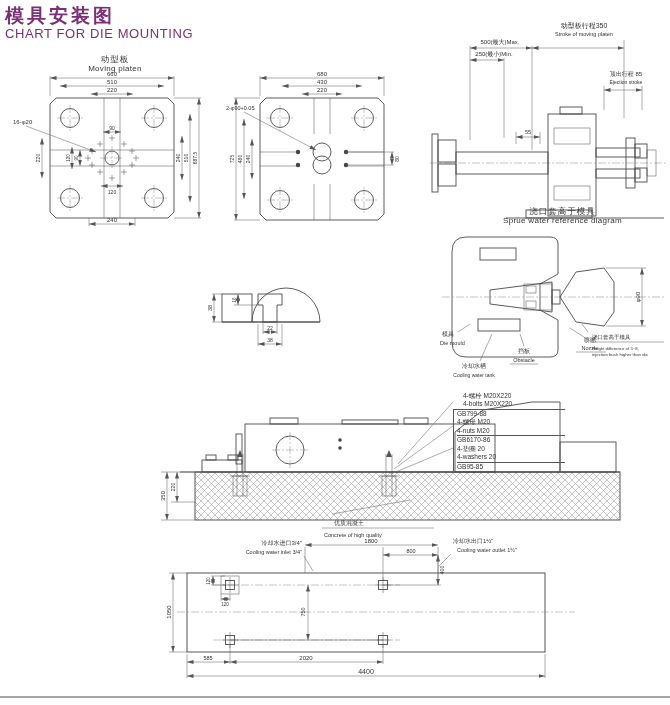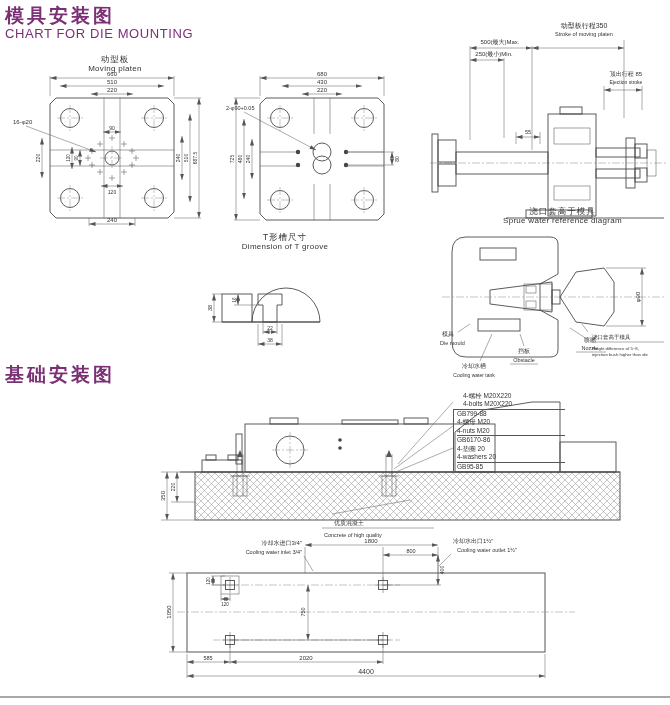--- a/index.html
+++ b/index.html
@@ -166,24 +166,20 @@
       <rect class="obj" x="168" y="151" width="44" height="9"></rect>
       <rect class="obj" x="198" y="120" width="9" height="50"></rect>
       <rect class="obj" x="207" y="126" width="12" height="14"></rect>
       <rect class="obj" x="207" y="150" width="12" height="14"></rect>
       <rect class="thin" x="219" y="132" width="9" height="26" fill="url(#ph)"></rect>
       <rect class="obj" x="98" y="192" width="66" height="8"></rect>
       <line class="obj" x1="78" y1="200" x2="236" y2="200"></line>
     </g>
   </svg>
 
-  <div class="abs dtitle" style="left:215px;top:232px;width:140px;">
-    <div class="dt-zh">T形槽尺寸</div>
-    <div class="dt-en">Dimension of T groove</div>
-  </div>
 
   <svg class="abs" style="left:208px;top:258px;" width="145" height="112" viewBox="0 0 145 112">
     <g>
       <path class="obj" d="M44,64 A34,34 0 0 1 112,64 Z" fill="url(#ph)"></path>
       <rect class="obj" x="14" y="36" width="30" height="28" fill="url(#ph)"></rect>
       <line class="obj" x1="14" y1="64" x2="112" y2="64"></line>
       <path class="obj" d="M50,36 L74,36 L74,47 L69,47 L69,64 L55,64 L55,47 L50,47 Z" fill="#fff"></path>
     </g>
     <g>
       <path class="dim" d="M14,36 H4 M14,64 H4 M50,47 H26 M55,64 V76 M69,64 V76 M50,66 V88 M74,66 V88"></path>
@@ -234,21 +230,20 @@
       <text class="t6" x="84" y="131" text-anchor="middle">挡板</text>
       <text class="t55" x="84" y="140" text-anchor="middle">Obstacle</text>
       <path class="dim" d="M70,142 H98 M84,124 L80,112"></path>
       <text class="t55" x="152" y="117">浇口套高于模具</text>
       <path class="dim" d="M150,120 H224 M150,119 L130,106"></path>
       <text class="t43" x="152" y="128">Height difference of 5~8,</text>
       <text class="t43" x="152" y="134">injection bush higher than die</text>
     </g>
   </svg>
 
-  <div class="abs h-zh" style="left:5px;top:362px;">基础安装图</div>
 
   <svg class="abs" style="left:40px;top:396px;" width="630" height="148" viewBox="0 0 630 148">
     <g>
       <rect x="155" y="76" width="425" height="48" fill="url(#pxh)" stroke="#555" stroke-width="1"></rect>
       <line class="obj" x1="140" y1="76" x2="580" y2="76"></line>
     </g>
     <g>
       <rect class="obj" x="162" y="64" width="40" height="12"></rect>
       <rect class="obj" x="166" y="59" width="10" height="5"></rect>
       <rect class="obj" x="188" y="59" width="10" height="5"></rect>

